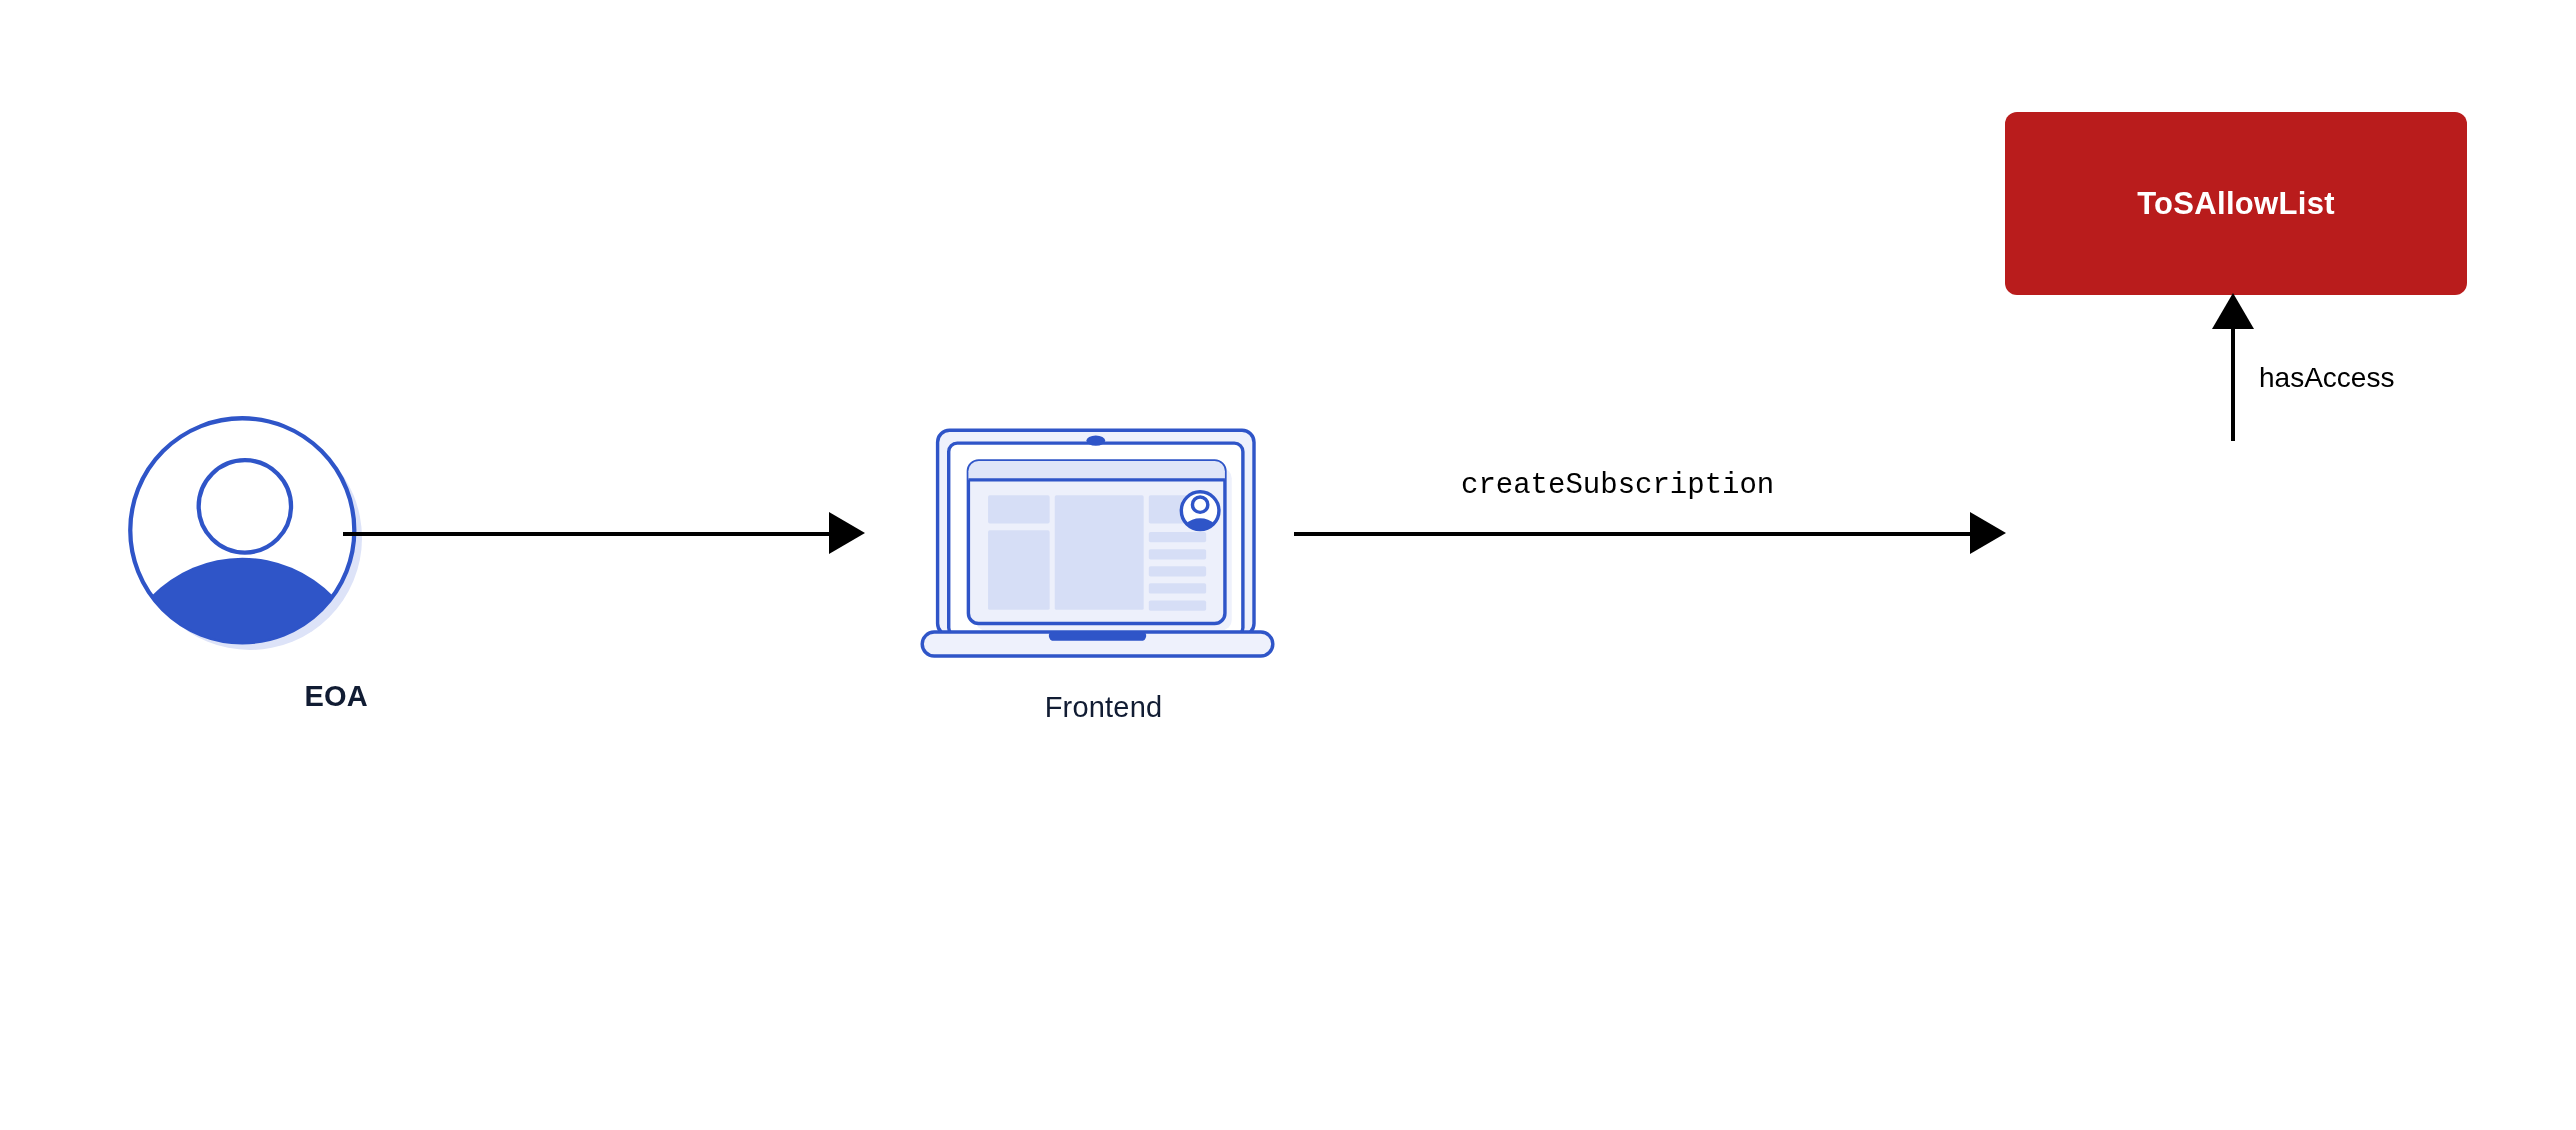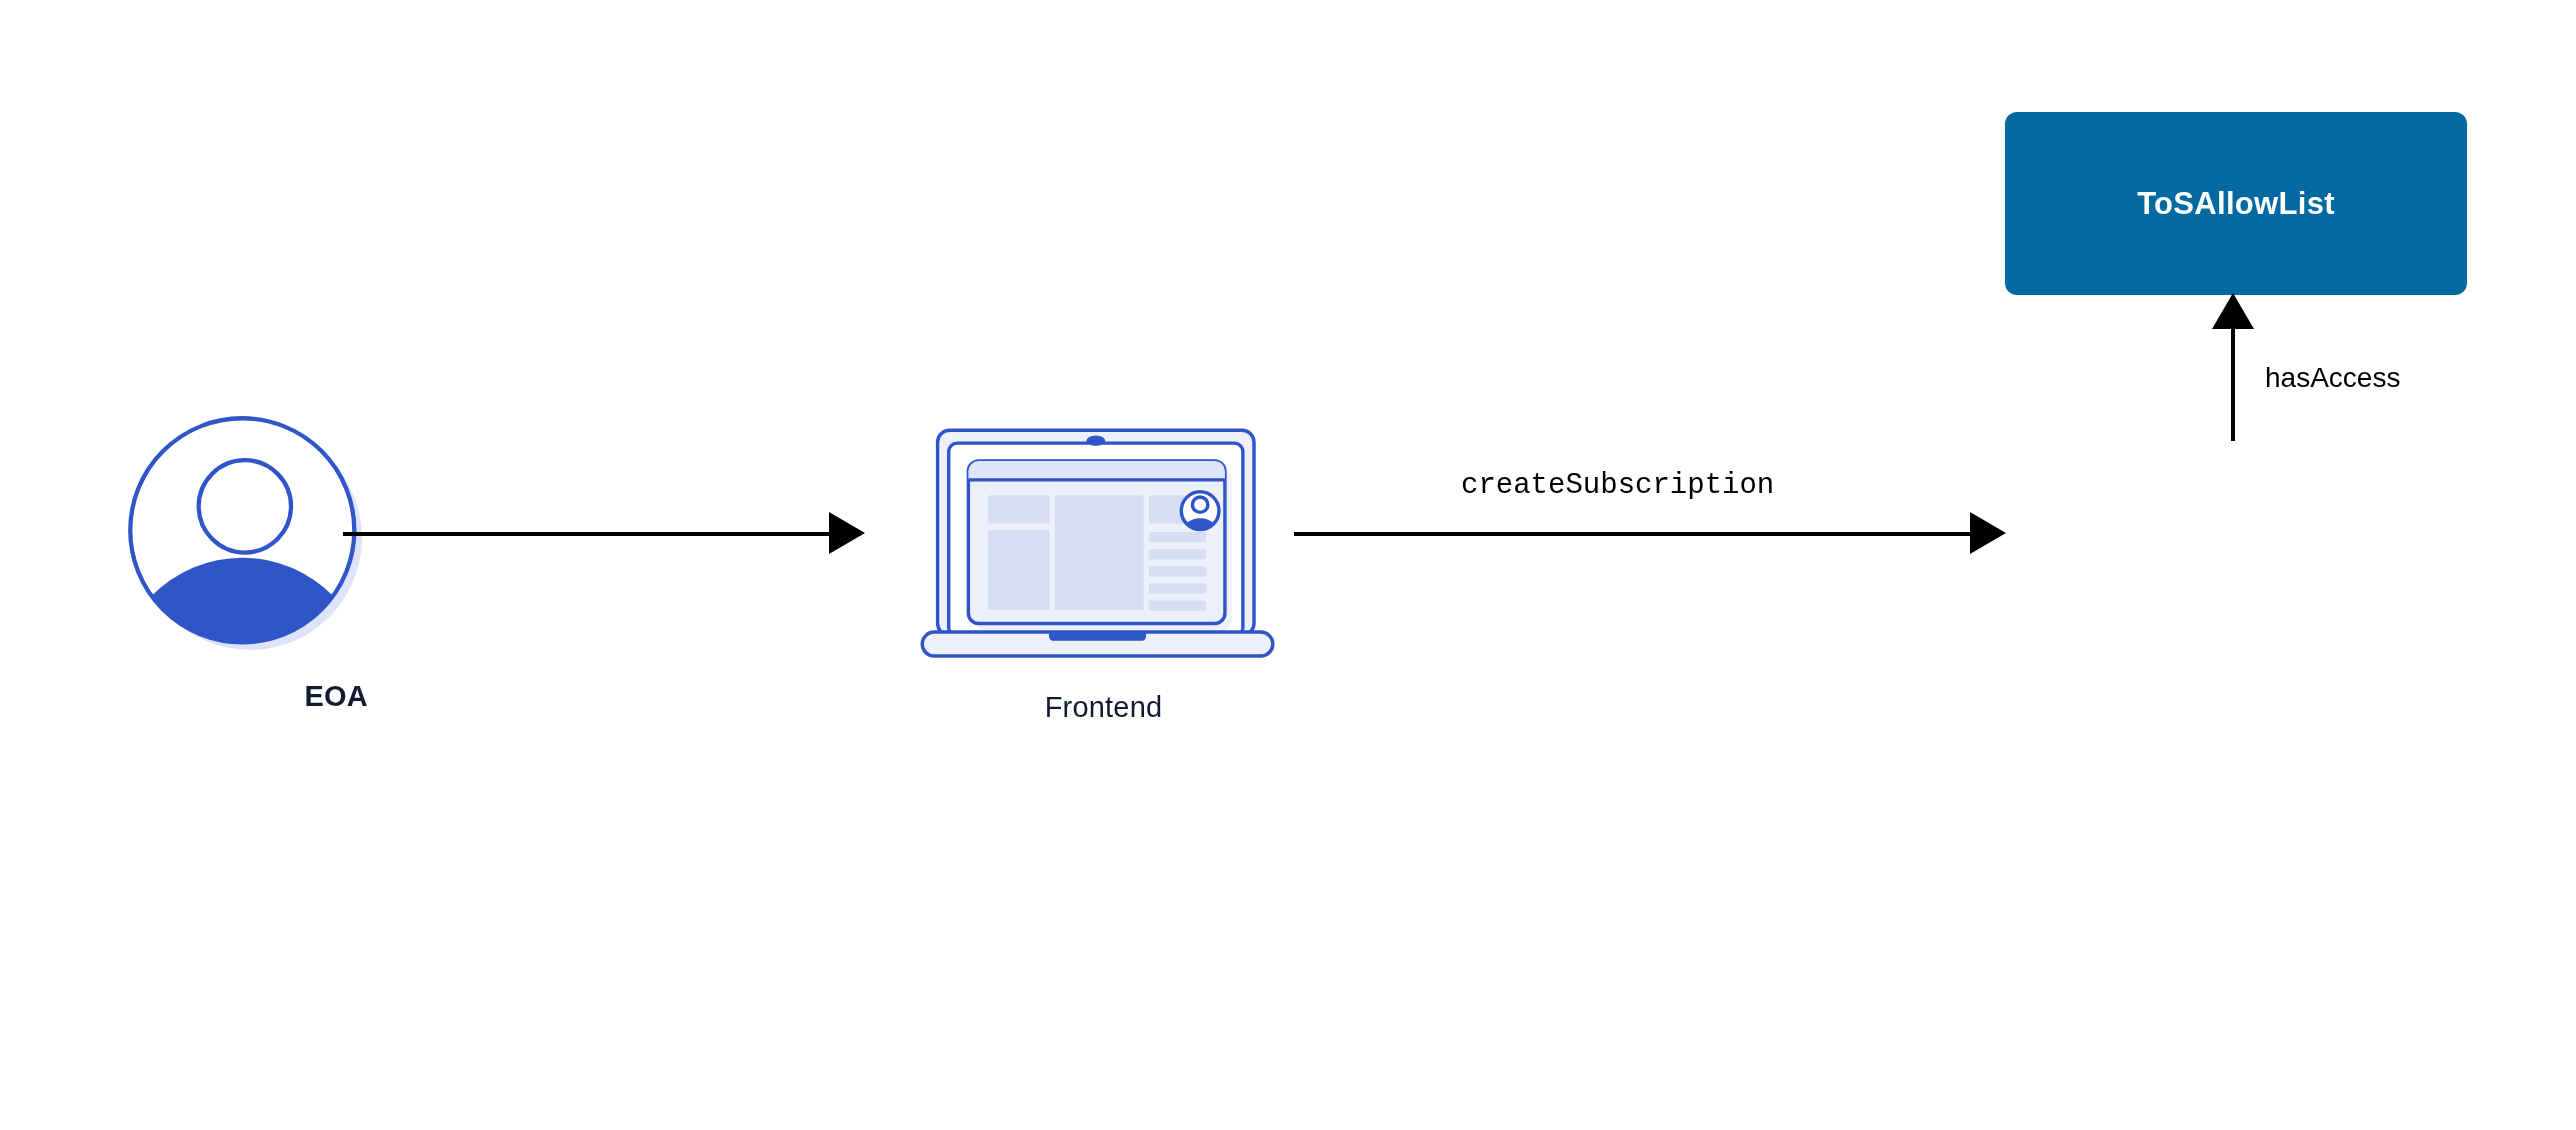--- a/index.html
+++ b/index.html
@@ -70,21 +70,21 @@
     text-align: center;
     font-size: 29px;
     font-weight: 400;
     color: #111c33;
     letter-spacing: 0.2px;
   }
 
   
   .contract-box {
     position: absolute;
-    background: #0369a1;
+    background: #b91c1c;
     border-radius: 12px;
     display: flex;
     align-items: center;
     justify-content: center;
     color: #ffffff;
     font-size: 31px;
     font-weight: 700;
     letter-spacing: 0.3px;
   }
   #tos-allowlist-box {
@@ -134,21 +134,20 @@
     font-size: 29px;
     color: #000000;
     white-space: nowrap;
   }
   .edge-label-sans {
     position: absolute;
     font-family: "Liberation Sans", sans-serif;
     font-size: 28px;
     color: #000000;
     white-space: nowrap;
-    margin-left: 6px;
   }
 
   
   #subscription-doc-node {
     left: 2150px;
     top: 677px;
     width: 326px;
     height: 317px;
   }
   #subscription-doc-icon {

